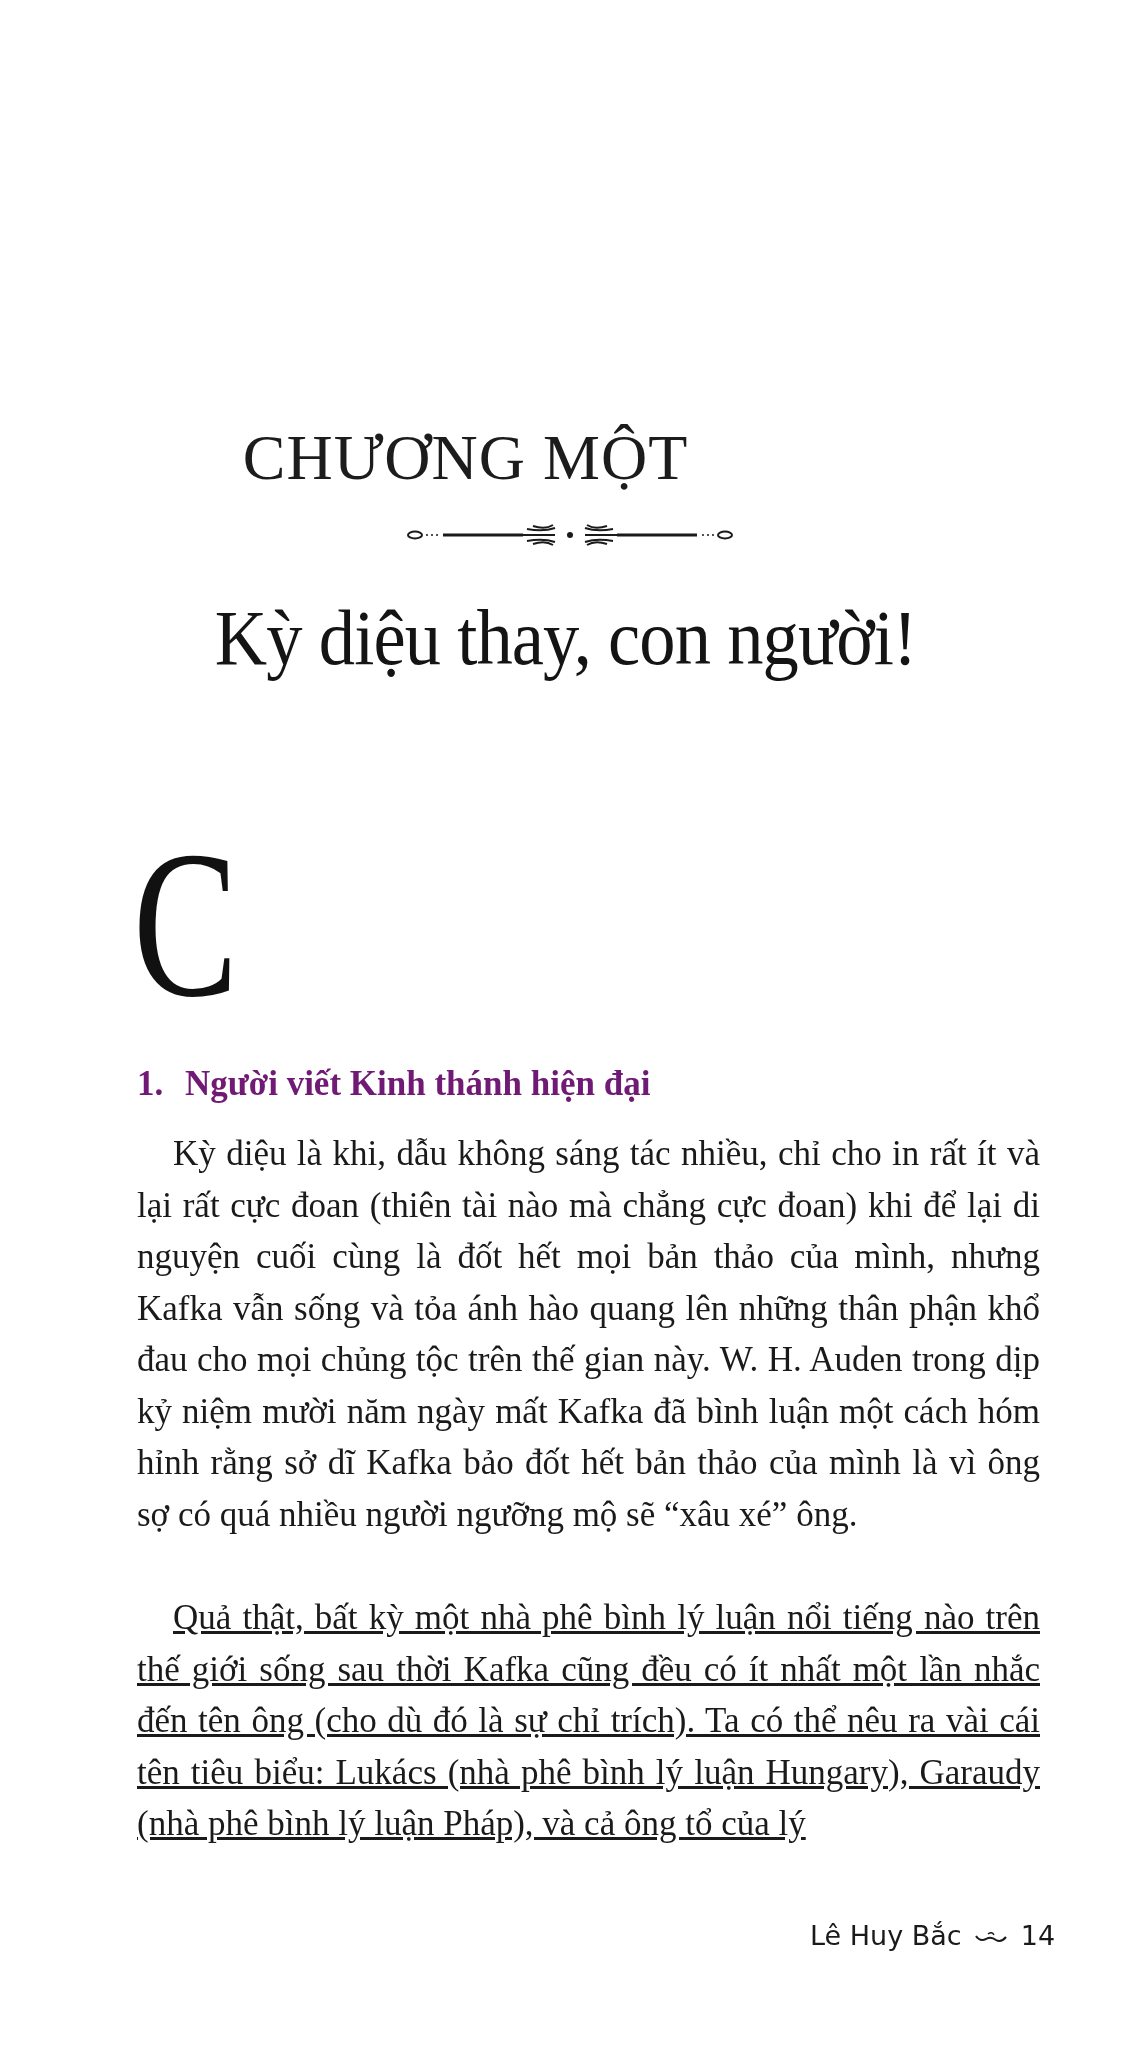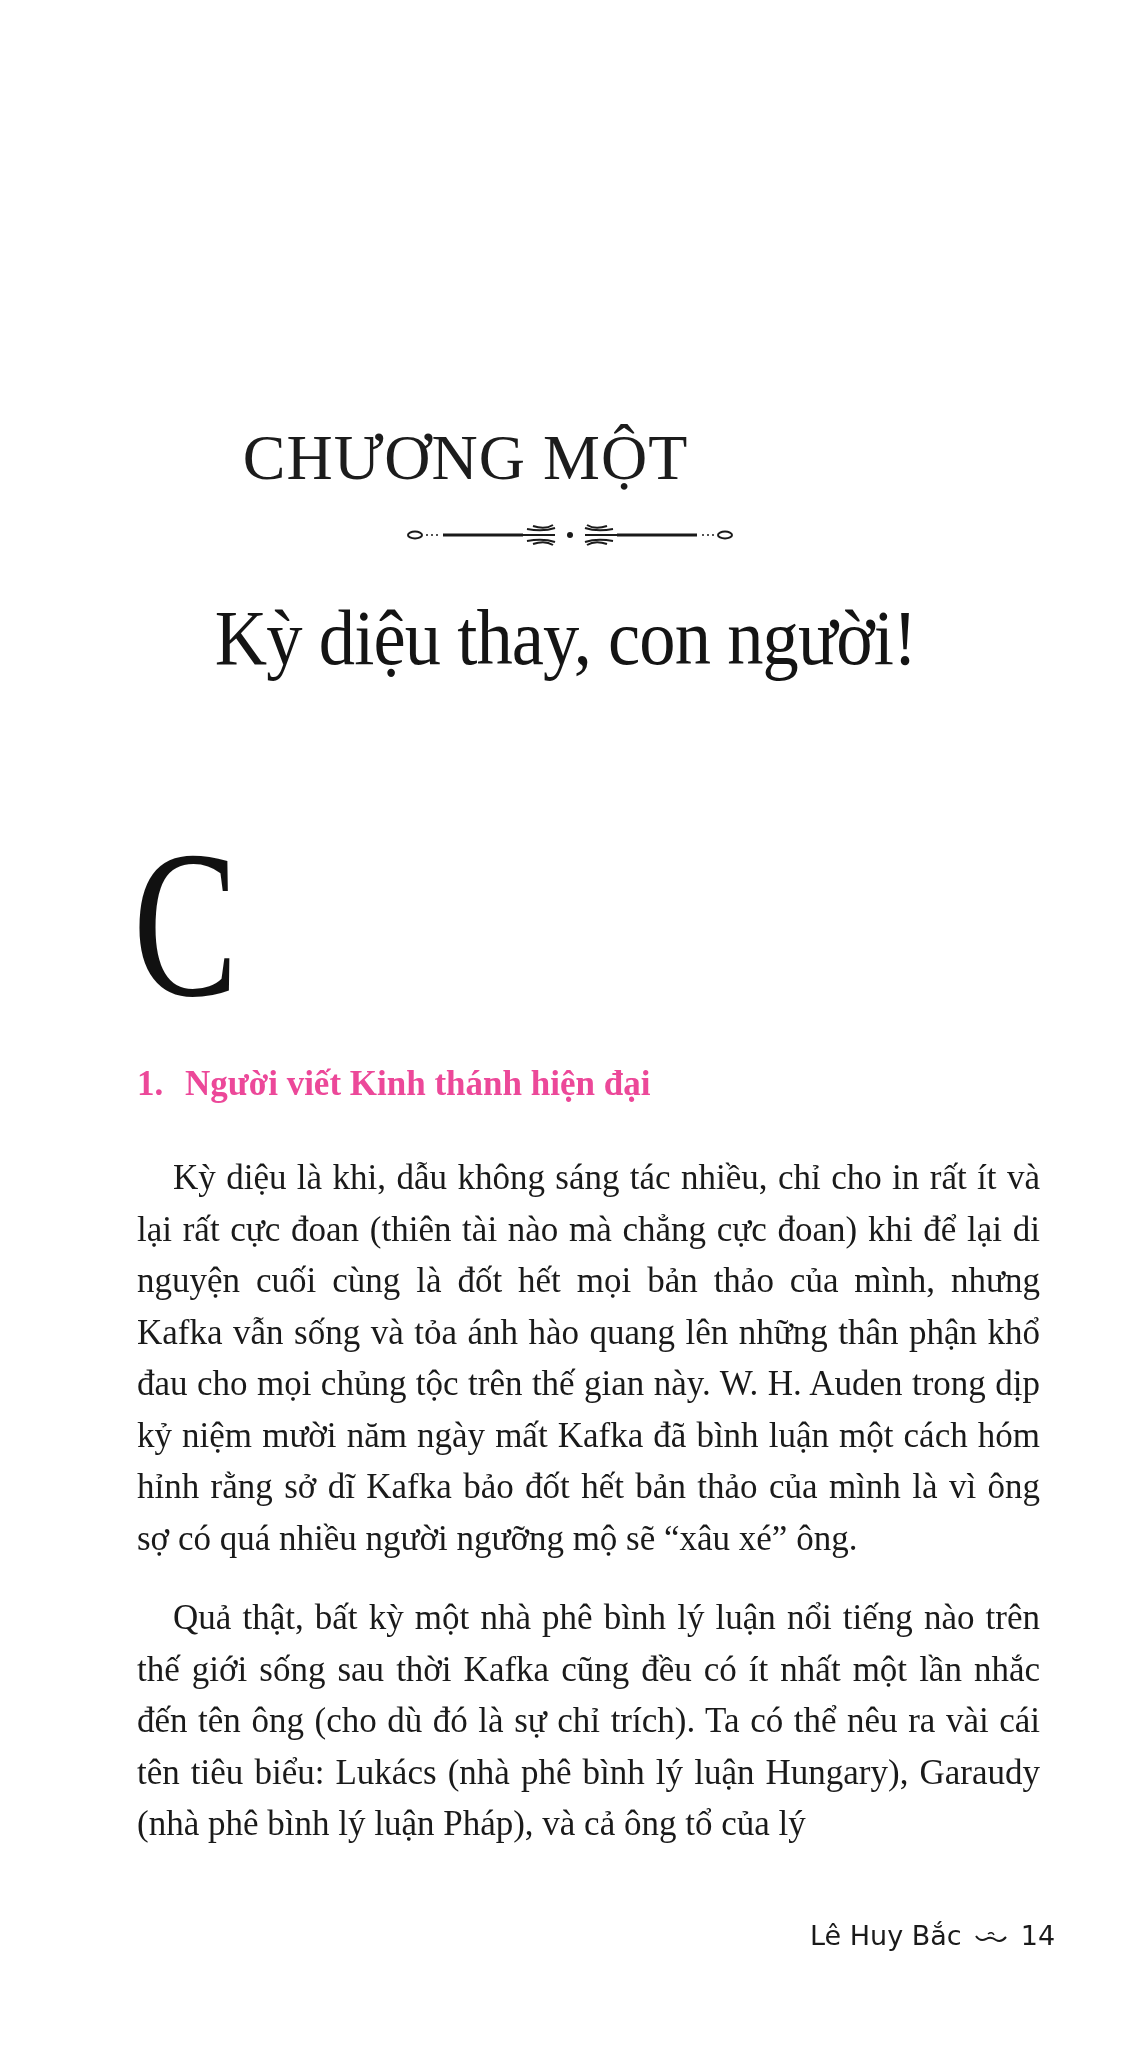--- a/index.html
+++ b/index.html
@@ -70,32 +70,32 @@
       transform-origin: left top;
       width: 118px;
     }
     .section-heading {
       position: absolute;
       top: 1058px;
       left: 137px;
       font-size: 35px;
       font-weight: bold;
       line-height: 52px;
-      color: #ec4899;
+      color: #701a75;
     }
     .section-heading .num {
       display: inline-block;
       width: 48px;
     }
     .para {
       text-indent: 36px;
       margin: 0;
     }
-    .para-1 { top: 1128px; margin-top: 24px; }
-    .para-2 { top: 1592px; }
+    .para-1 { top: 1128px; }
+    .para-2 { top: 1592px; text-decoration: underline; }
     .footer {
       position: absolute;
       top: 1916px;
       left: 810px;
       font-family: "DejaVu Sans", "Liberation Sans", sans-serif;
       font-size: 27px;
       line-height: 40px;
       color: #1a1a1a;
       white-space: nowrap;
     }

